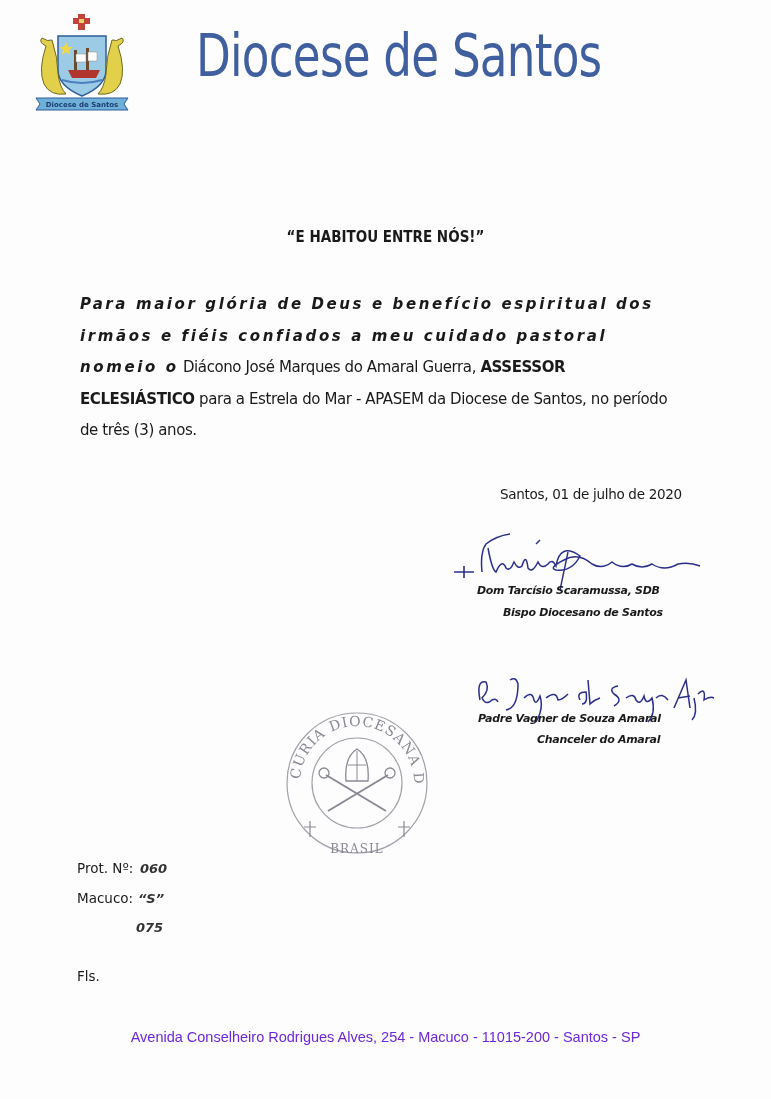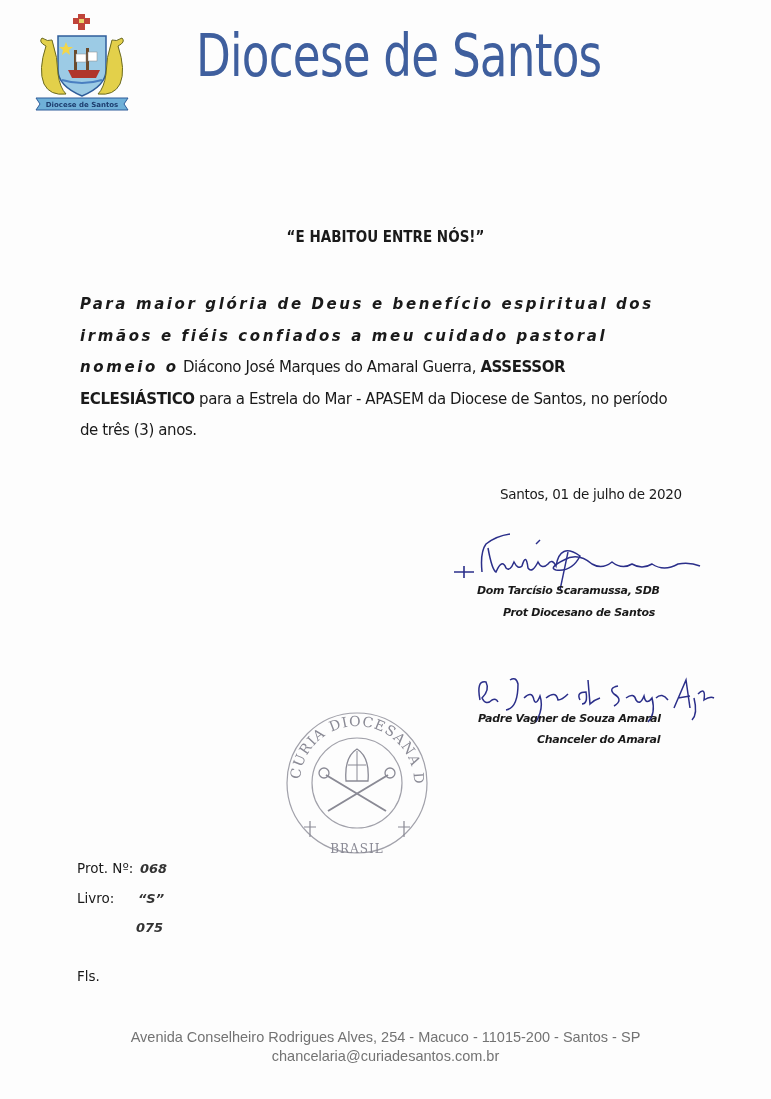--- a/index.html
+++ b/index.html
@@ -25,21 +25,21 @@
   .sig-name { font-weight: bold; font-style: italic; font-size: 11px; font-family: "DejaVu Sans", sans-serif; letter-spacing: -0.3px; white-space: nowrap; }
   #sig1-svg { left: 452px; top: 522px; }
   #sig1-name { left: 477px; top: 584px; }
   #sig1-role { left: 503px; top: 606px; }
   #sig2-svg { left: 476px; top: 670px; }
   #sig2-name { left: 478px; top: 712px; }
   #sig2-role { left: 537px; top: 733px; }
   #seal { left: 282px; top: 703px; }
   .prot-label { font-size: 13.5px; font-family: "DejaVu Sans", sans-serif; }
   .prot-val { font-size: 13px; font-weight: bold; font-style: italic; font-family: "DejaVu Sans", sans-serif; color: #333; }
-  #footer { left: 0; top: 1028px; width: 771px; text-align: center; color: #737373; font-size: 14.5px; line-height: 19px; }
+  #footer { left: 0; top: 1028px; width: 771px; text-align: center; color: #6d28d9; font-size: 14.5px; line-height: 19px; }
 </style>
 </head>
 <body>
 
 <div id="logo" class="abs">
   <svg width="108" height="100" viewBox="0 0 108 100">
 
     <rect x="50" y="2" width="7" height="16" fill="#c0443a"></rect>
     <rect x="45" y="6" width="17" height="6" fill="#c0443a"></rect>
     <rect x="51" y="7" width="5" height="4" fill="#e8d56a"></rect>
@@ -75,21 +75,21 @@
 
 <div id="sig1-svg" class="abs">
   <svg width="260" height="70" viewBox="0 0 260 70">
     <path d="M2 50 L22 50 M12 44 L12 56" stroke="#2b2f8a" stroke-width="1.6" fill="none"></path>
     <path d="M30 50 Q28 30 34 22 Q44 14 58 12 M36 26 Q40 48 44 50 Q50 36 54 46 Q58 50 62 40 Q66 48 70 44 Q74 30 76 46 Q80 52 86 40 Q90 48 96 42 Q100 36 104 44 Q108 20 128 34 Q120 50 104 48 Q96 46 112 38 Q126 30 140 42 Q150 48 160 40 Q170 48 180 42 Q190 48 200 42 Q212 50 226 42 Q238 40 248 44" stroke="#2b2f8a" stroke-width="1.5" fill="none"></path>
     <path d="M84 22 L88 18" stroke="#2b2f8a" stroke-width="1.4"></path>
     <path d="M116 30 L108 68" stroke="#2b2f8a" stroke-width="1.4"></path>
   </svg>
 </div>
 <div id="sig1-name" class="abs sig-name">Dom Tarcísio Scaramussa, SDB</div>
-<div id="sig1-role" class="abs sig-name">Prot Diocesano de Santos</div>
+<div id="sig1-role" class="abs sig-name">Bispo Diocesano de Santos</div>
 
 <div id="sig2-svg" class="abs">
   <svg width="240" height="60" viewBox="0 0 240 60">
     <path d="M4 30 Q0 10 10 12 Q14 20 6 28 Q10 36 16 30 Q20 28 22 32" stroke="#2b2f8a" stroke-width="1.5" fill="none"></path>
     <path d="M34 10 Q40 6 42 14 Q42 38 30 40 M48 28 Q56 20 58 30 Q60 36 64 26 Q68 38 60 52 M70 28 Q80 20 82 30 Q86 30 92 24" stroke="#2b2f8a" stroke-width="1.5" fill="none"></path>
     <path d="M104 30 Q100 22 110 22 Q112 34 106 34 M112 10 L114 34 Q118 30 124 28" stroke="#2b2f8a" stroke-width="1.5" fill="none"></path>
     <path d="M142 16 Q132 18 138 24 Q148 30 138 36 M150 28 Q158 22 160 30 Q164 36 168 26 Q170 36 176 28 Q180 44 172 52 M180 28 Q186 22 192 30" stroke="#2b2f8a" stroke-width="1.5" fill="none"></path>
     <path d="M198 38 L210 10 L214 38 M202 28 L214 26 M218 28 Q222 44 216 50 M222 24 Q230 16 228 30 Q234 26 238 28" stroke="#2b2f8a" stroke-width="1.5" fill="none"></path>
   </svg>
 </div>
@@ -115,22 +115,21 @@
     <path d="M44 72 L104 108 M106 72 L46 108" stroke="#8a8a95" stroke-width="2" fill="none"></path>
     <circle cx="42" cy="70" r="5" fill="none" stroke="#8a8a95" stroke-width="1.3"></circle>
     <circle cx="108" cy="70" r="5" fill="none" stroke="#8a8a95" stroke-width="1.3"></circle>
 
     <path d="M28 118 V134 M22 124 H34" stroke="#8a8a95" stroke-width="1.2"></path>
     <path d="M122 118 V134 M116 124 H128" stroke="#8a8a95" stroke-width="1.2"></path>
   </svg>
 </div>
 
 <div class="abs prot-label" style="left:77px; top:860px;text-align:right;">Prot. Nº:</div>
-<div class="abs prot-val" style="left:140px; top:861px;">068</div>
-<div class="abs prot-label" style="left:77px; top:890px;">Livro:</div>
+<div class="abs prot-val" style="left:140px; top:861px;">060</div>
+<div class="abs prot-label" style="left:77px; top:890px;">Macuco:</div>
 <div class="abs prot-val" style="left:138px; top:891px;">“S”</div>
 <div class="abs prot-label" style="left:77px; top:968px;">Fls.</div>
 <div class="abs prot-val" style="left:136px; top:920px;">075</div>
 
 <div id="footer" class="abs">
   <div>Avenida Conselheiro Rodrigues Alves, 254 - Macuco - 11015-200 - Santos - SP</div>
-  <div>chancelaria@curiadesantos.com.br</div>
 </div>
 
 </body></html>

